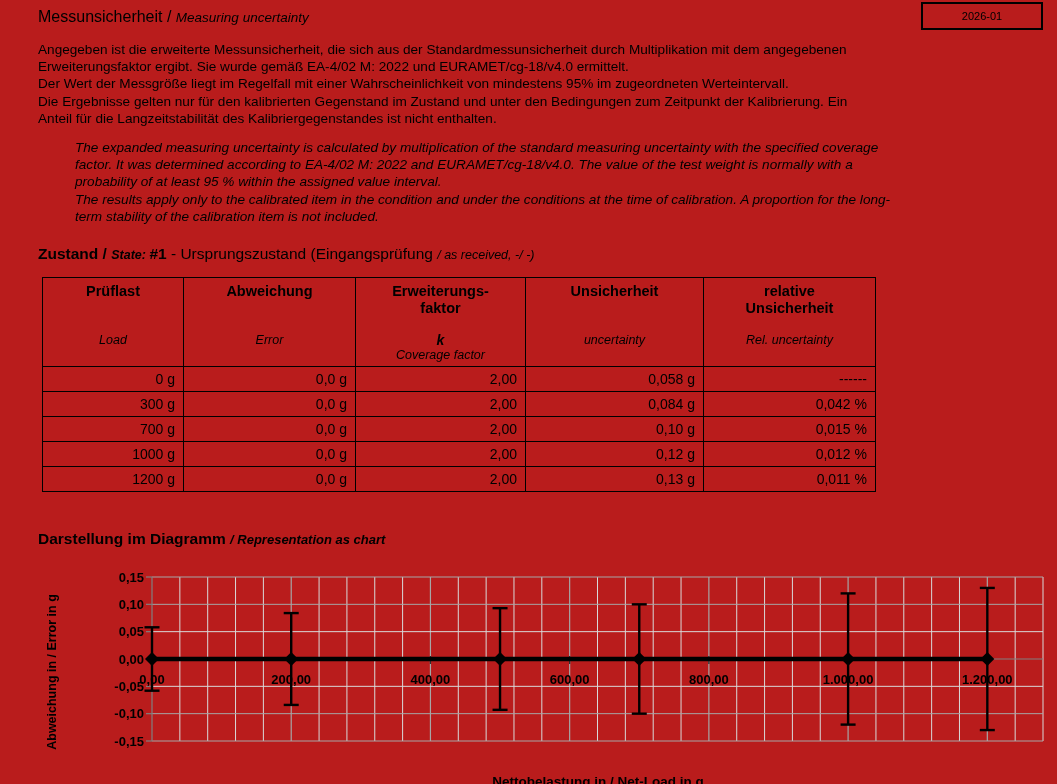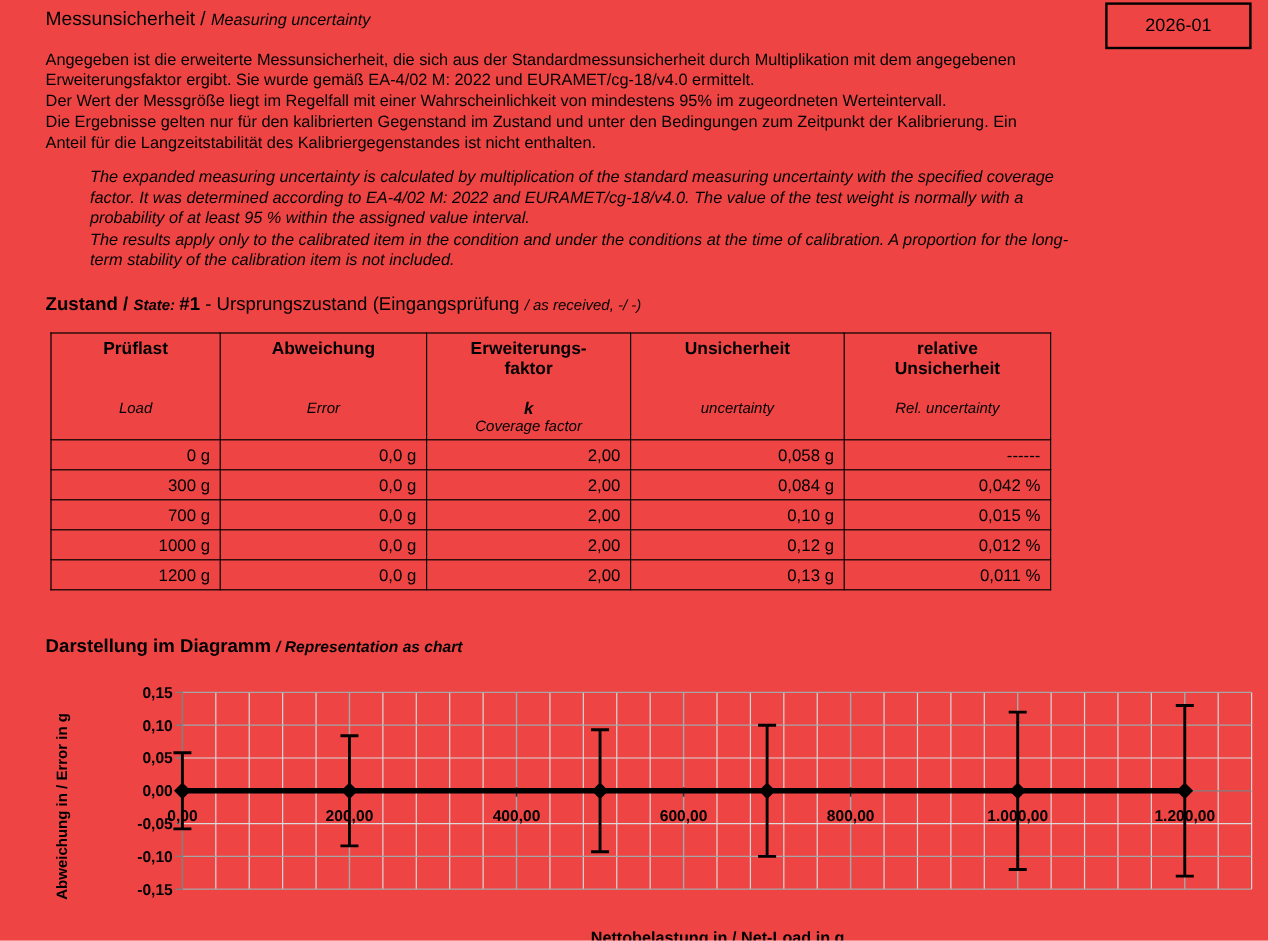--- a/index.html
+++ b/index.html
@@ -1,23 +1,23 @@
 <!DOCTYPE html>
 <html><head>
 <meta charset="utf-8">
 <style>
   html,body{margin:0;padding:0;background:#ffffff;}
-  .page{position:relative;width:1057px;height:784px;background:#ef4444;overflow:hidden;
+  .page{position:relative;width:1057px;height:784px;background:#b91c1c;overflow:hidden;
         font-family:"Liberation Sans",sans-serif;color:#000;}
 
   .page-title{position:absolute;left:38px;top:8px;font-size:16px;white-space:nowrap;}
   .page-title .title-en{font-style:italic;font-size:13.5px;}
 
-  .doc-id-box{position:absolute;left:921px;top:2px;width:122px;height:39px;border:2px solid #000;
-              display:flex;align-items:center;justify-content:center;font-size:15px;box-sizing:border-box;}
+  .doc-id-box{position:absolute;left:921px;top:2px;width:122px;height:28px;border:2px solid #000;
+              display:flex;align-items:center;justify-content:center;font-size:11px;box-sizing:border-box;}
 
   .intro{position:absolute;left:38px;width:1002px;font-size:13.6px;line-height:17.2px;white-space:pre-line;}
   .intro-de{top:41px;}
   .intro-en{top:139px;font-style:italic;margin-left:37px;}
 
   .state-heading{position:absolute;left:38px;top:245px;white-space:nowrap;}
   .state-de{font-weight:bold;font-size:15.5px;}
   .state-en{font-weight:bold;font-style:italic;font-size:12.5px;}
   .state-num{font-weight:bold;font-size:15.5px;}
   .state-name{font-size:15.5px;}

